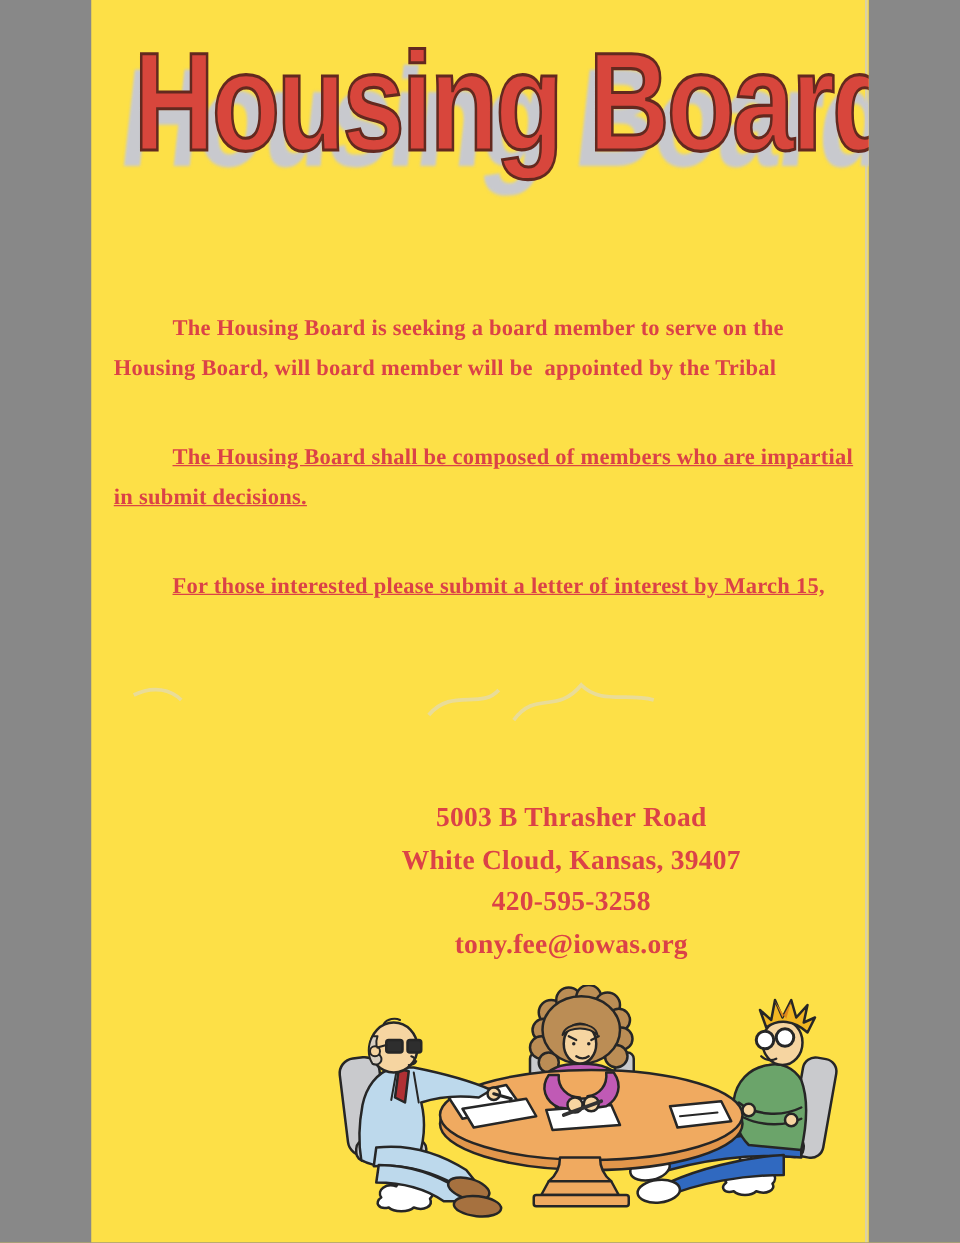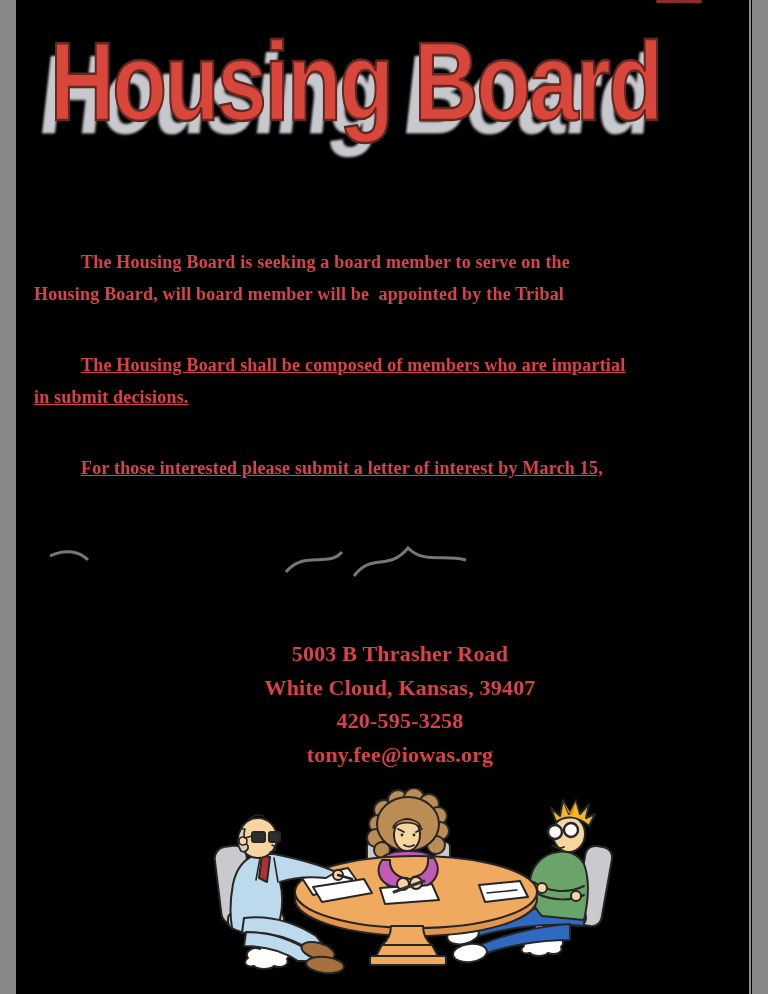--- a/index.html
+++ b/index.html
@@ -1,20 +1,20 @@
 <!DOCTYPE html>
 <html><head>
 <meta charset="utf-8">
 <style>
   html,body{margin:0;padding:0;background:#888;}
   .page{
     position:relative;
-    width:736px;height:994px;
+    width:622px;height:994px;
     margin:0 auto;
-    background:#000000;
+    background:#fde047;
     overflow:hidden;
     font-family:"Liberation Serif", serif;
   }
   
   .streak-top{
     position:absolute;left:640px;top:0;width:46px;height:3px;
     background:#a83432;border-radius:2px;opacity:.85;
   }
   .edge-line{
     position:absolute;right:1px;top:0;width:2px;height:994px;

